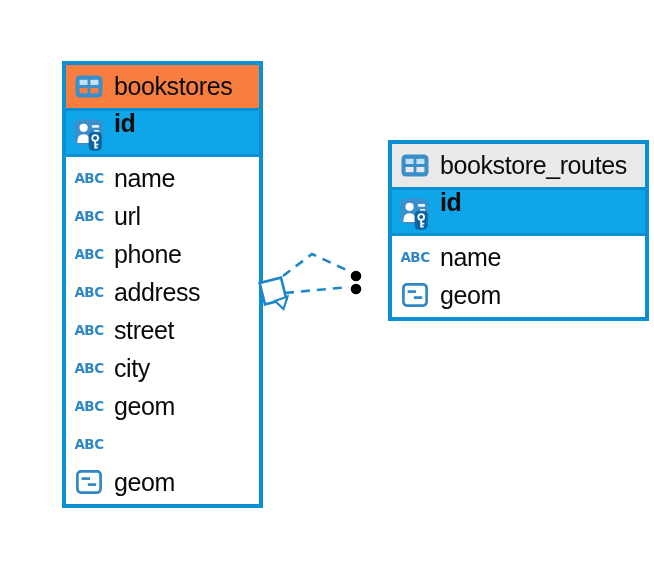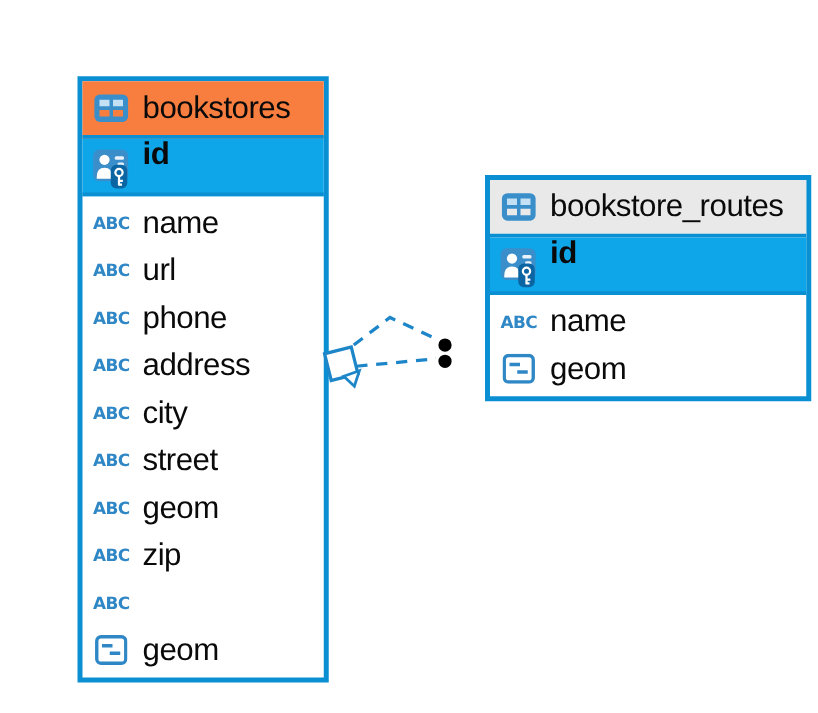--- a/index.html
+++ b/index.html
@@ -168,45 +168,37 @@
             </svg>
           </span>
         <span class="lbl">address</span>
       </div>
       <div class="row">
         <span class="ico">
             <svg width="32" height="16">
               <use href="#sym-text"></use>
             </svg>
           </span>
+        <span class="lbl">street</span>
+      </div>
+      <div class="row">
+        <span class="ico">
+            <svg width="32" height="16">
+              <use href="#sym-text"></use>
+            </svg>
+          </span>
         <span class="lbl">city</span>
       </div>
       <div class="row">
         <span class="ico">
             <svg width="32" height="16">
               <use href="#sym-text"></use>
             </svg>
           </span>
-        <span class="lbl">street</span>
-      </div>
-      <div class="row">
-        <span class="ico">
-            <svg width="32" height="16">
-              <use href="#sym-text"></use>
-            </svg>
-          </span>
         <span class="lbl">geom</span>
-      </div>
-      <div class="row">
-        <span class="ico">
-            <svg width="32" height="16">
-              <use href="#sym-text"></use>
-            </svg>
-          </span>
-        <span class="lbl">zip</span>
       </div>
       <div class="row">
         <span class="ico">
             <svg width="32" height="16">
               <use href="#sym-text"></use>
             </svg>
           </span>
       </div>
       <div class="row">
         <span class="ico">

